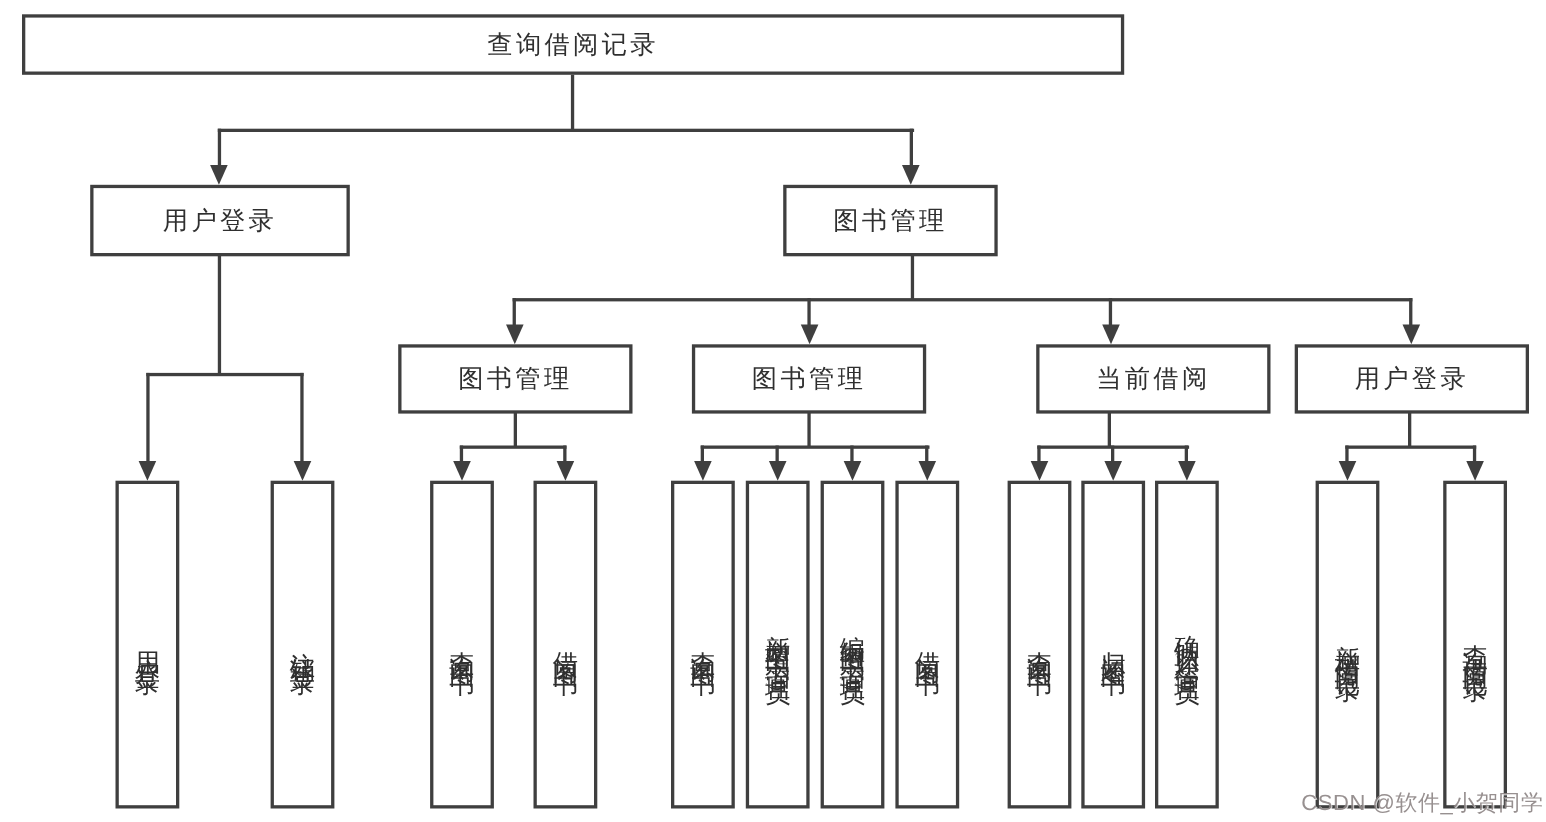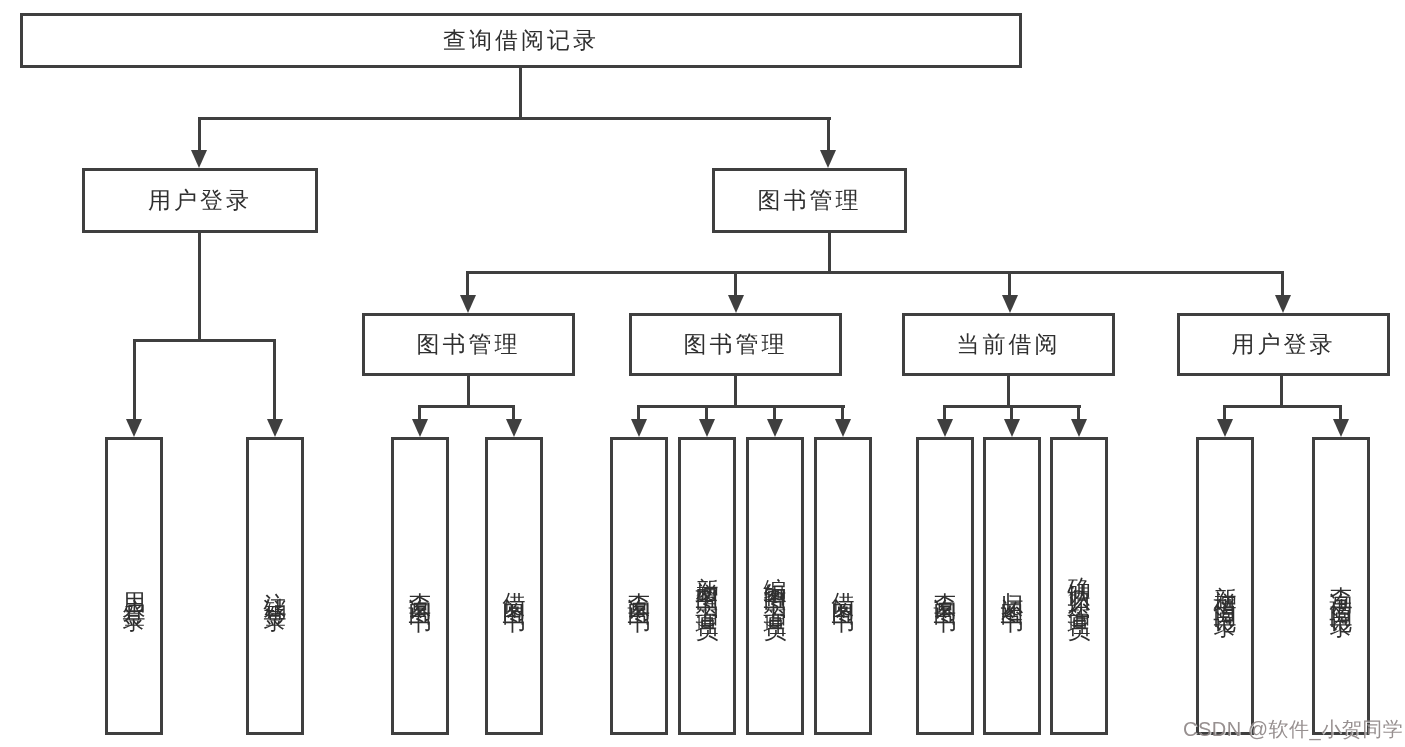--- a/index.html
+++ b/index.html
@@ -81,21 +81,21 @@
 <div class="arrow" style="left:460px;top:295px;"></div>
 <div class="vline" style="left:734px;top:271px;height:26px;"></div>
 <div class="arrow" style="left:728px;top:295px;"></div>
 <div class="vline" style="left:1008px;top:271px;height:26px;"></div>
 <div class="arrow" style="left:1002px;top:295px;"></div>
 <div class="vline" style="left:1281px;top:271px;height:26px;"></div>
 <div class="arrow" style="left:1275px;top:295px;"></div>
 
 <div class="box" style="left:362px;top:313px;width:213px;height:63px;">图书管理</div>
 <div class="box" style="left:629px;top:313px;width:213px;height:63px;">图书管理</div>
-<div class="box" style="left:902px;top:313px;width:213px;height:63px;">当前借阅</div>
+<div class="box" style="left:942px;top:313px;width:213px;height:63px;">当前借阅</div>
 <div class="box" style="left:1177px;top:313px;width:213px;height:63px;">用户登录</div>
 
 <div class="vline" style="left:467px;top:374px;height:33px;"></div>
 <div class="hline" style="left:418px;top:405px;width:97px;"></div>
 <div class="vline" style="left:418px;top:405px;height:16px;"></div>
 <div class="arrow" style="left:412px;top:419px;"></div>
 <div class="vline" style="left:512px;top:405px;height:16px;"></div>
 <div class="arrow" style="left:506px;top:419px;"></div>
 
 <div class="vline" style="left:734px;top:374px;height:33px;"></div>

